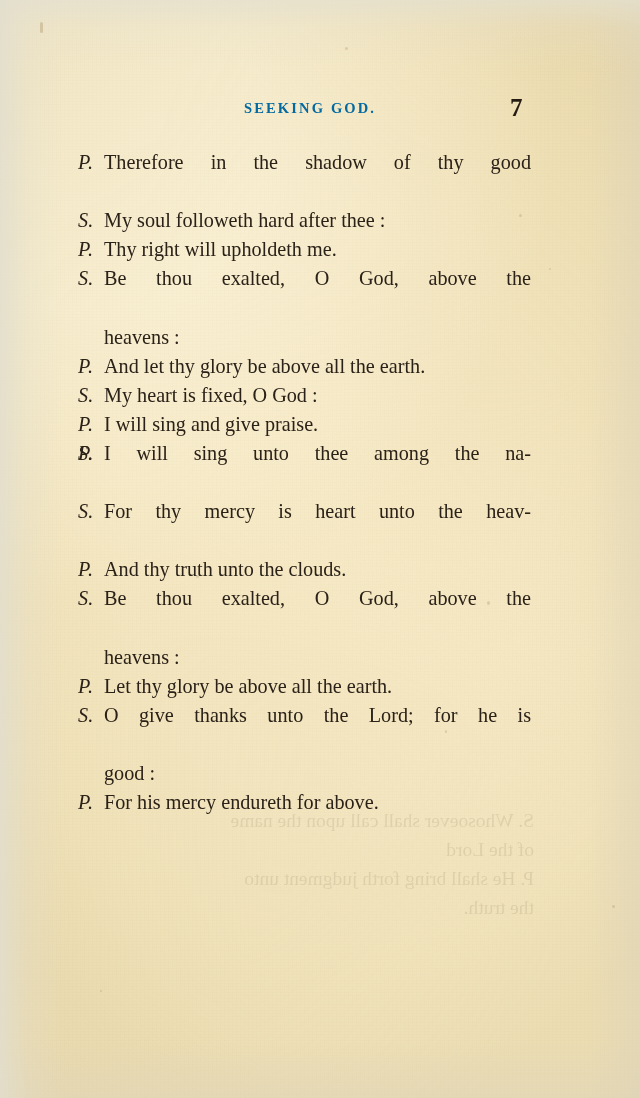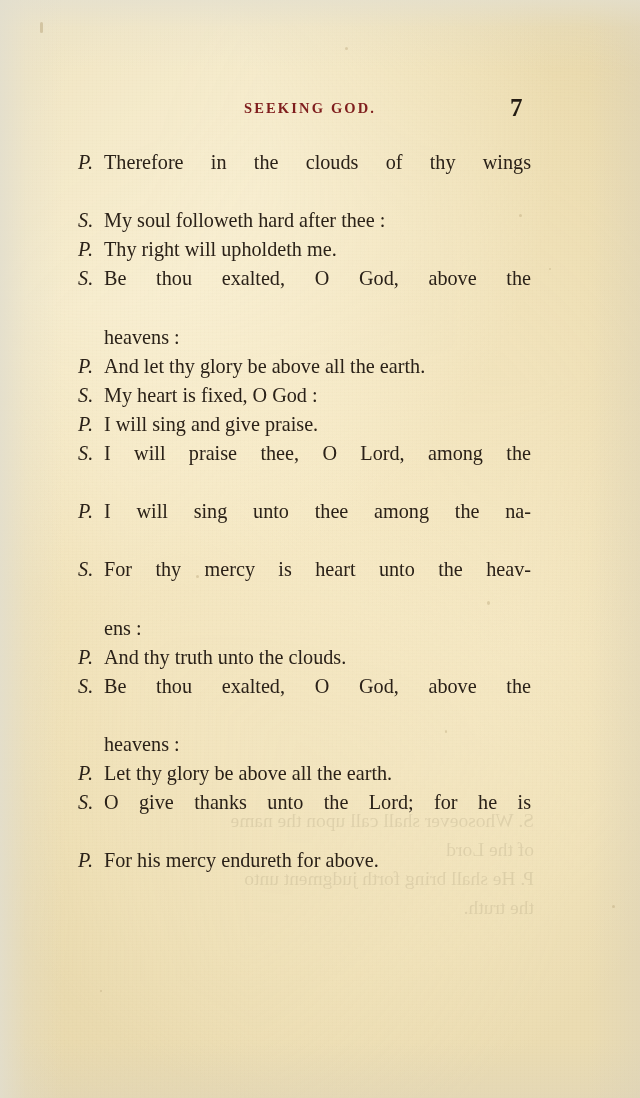--- a/index.html
+++ b/index.html
@@ -91,21 +91,21 @@
   }
   .runhead-title {
     position: absolute;
     left: 8px;
     right: 0;
     text-align: center;
     font-size: 14.5px;
     font-weight: 700;
     letter-spacing: 2.15px;
     text-indent: 2.15px;
-    color: #7f1d1d;
+    color: #0369a1;
   }
   .folio {
     position: absolute;
     left: 510px;
     top: 94px;
     width: 40px;
     text-align: left;
     font-size: 25px;
     font-weight: 700;
     color: #241c13;
@@ -184,21 +184,21 @@
 
   <div class="runhead">
     <div class="runhead-title">SEEKING GOD.</div>
   </div>
   <div class="folio">7</div>
 
   <div class="body" id="verse-list">
       <div class="verse">
         <span class="spk">P.</span>
         <span class="txt">
-          <span class="just">Therefore in the clouds of thy wings</span>
+          <span class="just">Therefore in the shadow of thy good</span>
         </span>
       </div>
       <div class="verse">
         <span class="spk">S.</span>
         <span class="txt">
           <span class="brk">My soul followeth hard after thee :</span>
         </span>
       </div>
       <div class="verse">
         <span class="spk">P.</span>
@@ -227,34 +227,32 @@
       </div>
       <div class="verse">
         <span class="spk">P.</span>
         <span class="txt">
           <span class="brk">I will sing and give praise.</span>
         </span>
       </div>
       <div class="verse">
         <span class="spk">S.</span>
         <span class="txt">
-          <span class="just">I will praise thee, O Lord, among the</span>
         </span>
       </div>
       <div class="verse">
         <span class="spk">P.</span>
         <span class="txt">
           <span class="just">I will sing unto thee among the na-</span>
         </span>
       </div>
       <div class="verse">
         <span class="spk">S.</span>
         <span class="txt">
           <span class="just">For thy mercy is heart unto the heav-</span>
-          <span class="brk">ens :</span>
         </span>
       </div>
       <div class="verse">
         <span class="spk">P.</span>
         <span class="txt">
           <span class="brk">And thy truth unto the clouds.</span>
         </span>
       </div>
       <div class="verse">
         <span class="spk">S.</span>
@@ -266,20 +264,21 @@
       <div class="verse">
         <span class="spk">P.</span>
         <span class="txt">
           <span class="brk">Let thy glory be above all the earth.</span>
         </span>
       </div>
       <div class="verse">
         <span class="spk">S.</span>
         <span class="txt">
           <span class="just">O give thanks unto the Lord; for he is</span>
+          <span class="brk">good :</span>
         </span>
       </div>
       <div class="verse">
         <span class="spk">P.</span>
         <span class="txt">
           <span class="brk">For his mercy endureth for above.</span>
         </span>
       </div>
     </div>
 

